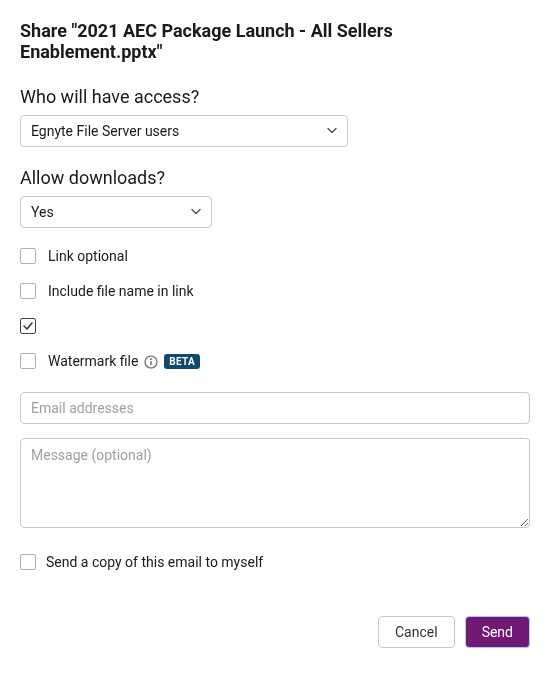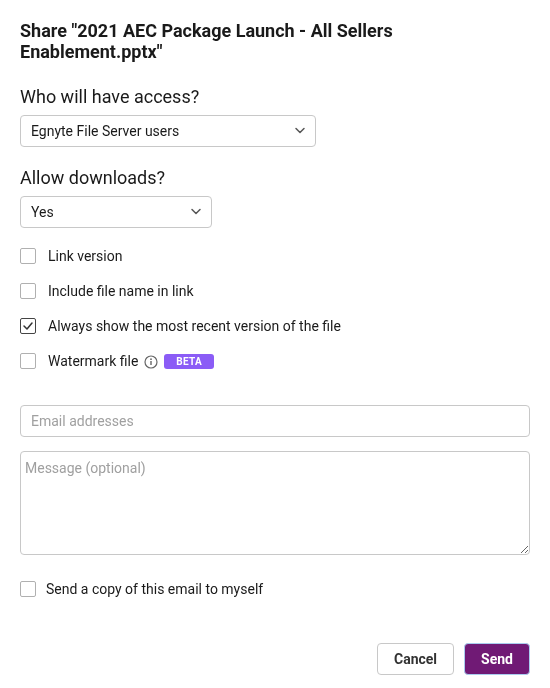--- a/index.html
+++ b/index.html
@@ -22,21 +22,21 @@
     }
     .field-label {
       font-size: 18px;
       color: #1a1a1a;
       margin-bottom: 8px;
     }
     .select-wrapper {
       position: relative;
       margin-bottom: 20px;
     }
-    .select-wide { width: 296px; }
+    .select-wide { width: 328px; }
     .select-narrow { width: 192px; }
     .select {
       width: 100%;
       height: 32px;
       border: 1px solid #c8c8c8;
       border-radius: 4px;
       background: #fff;
       padding: 0 32px 0 10px;
       font-size: 14px;
       color: #1a1a1a;
@@ -93,52 +93,52 @@
     .info-icon {
       width: 14px;
       height: 14px;
       cursor: pointer;
       display: inline-flex;
       align-items: center;
       justify-content: center;
     }
     .badge {
       display: inline-block;
-      background: #8b5cf6;
+      background: #0c4a6e;
       color: #fff;
       font-size: 10px;
       font-weight: 700;
-      padding: 2px 12px;
+      padding: 2px 5px;
       border-radius: 3px;
       letter-spacing: 0.3px;
     }
     .inline-items {
       display: flex;
       align-items: flex-end;
       gap: 6px;
     }
     .text-input {
       width: 100%;
       height: 32px;
       border: 1px solid #c8c8c8;
       border-radius: 4px;
       padding: 0 10px;
       font-size: 14px;
       font-family: inherit;
-      margin-top: 36px;
+      margin-top: 23px;
     }
     .text-input::placeholder {
       color: #a0a0a0;
     }
     .textarea {
       width: 100%;
-      height: 104px;
-      border: 1px solid #c8c8c8;
-      border-radius: 4px;
-      padding: 8px 4px;
+      height: 90px;
+      border: 1px solid #c8c8c8;
+      border-radius: 4px;
+      padding: 8px 10px;
       font-size: 14px;
       font-family: inherit;
       resize: both;
       margin-top: 14px;
     }
     .textarea::placeholder {
       color: #a0a0a0;
     }
     .copy-row {
       display: flex;
@@ -156,21 +156,21 @@
       gap: 10px;
       margin-top: 46px;
     }
     .btn {
       height: 32px;
       padding: 0 16px;
       border-radius: 4px;
       font-size: 14px;
       font-family: inherit;
       cursor: pointer;
-      font-weight: 700;
+      font-weight: 400;
     }
     .btn-secondary {
       background: #fff;
       border: 1px solid #c8c8c8;
       color: #333;
     }
     .btn-primary {
       background: #701a75;
       border: 1px solid #a9cdef;
       color: #fff;
@@ -202,38 +202,37 @@
       </svg>
   </span>
 </div>
 
 <div class="checkbox-list">
 
   <div class="checkbox-row">
     <div class="checkbox">
       
     </div>
-    <span class="checkbox-label">Link version</span>
+    <span class="checkbox-label">Link optional</span>
   </div>
 
 
   <div class="checkbox-row">
     <div class="checkbox">
       
     </div>
     <span class="checkbox-label">Include file name in link</span>
   </div>
 
   <div class="checkbox-row">
     <div class="checkbox checked">
       <svg width="12" height="12" viewBox="0 0 12 12">
           <path d="M2 6 L5 9 L10 3" stroke="#333" stroke-width="1.5" fill="none" stroke-linecap="round" stroke-linejoin="round"></path>
         </svg>
     </div>
-    <span class="checkbox-label">Always show the most recent version of the file</span>
   </div>
 
   <div class="checkbox-row">
     <div class="checkbox">
       
     </div>
     <div class="inline-items">
       <span class="checkbox-label">Watermark file</span>
       <span class="info-icon">
         <svg width="14" height="14" viewBox="0 0 14 14">

